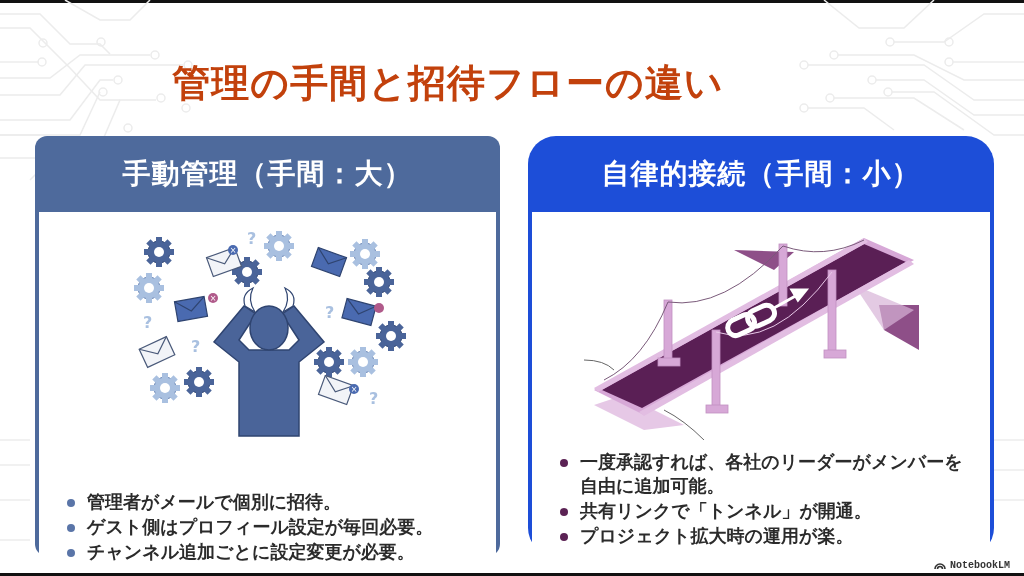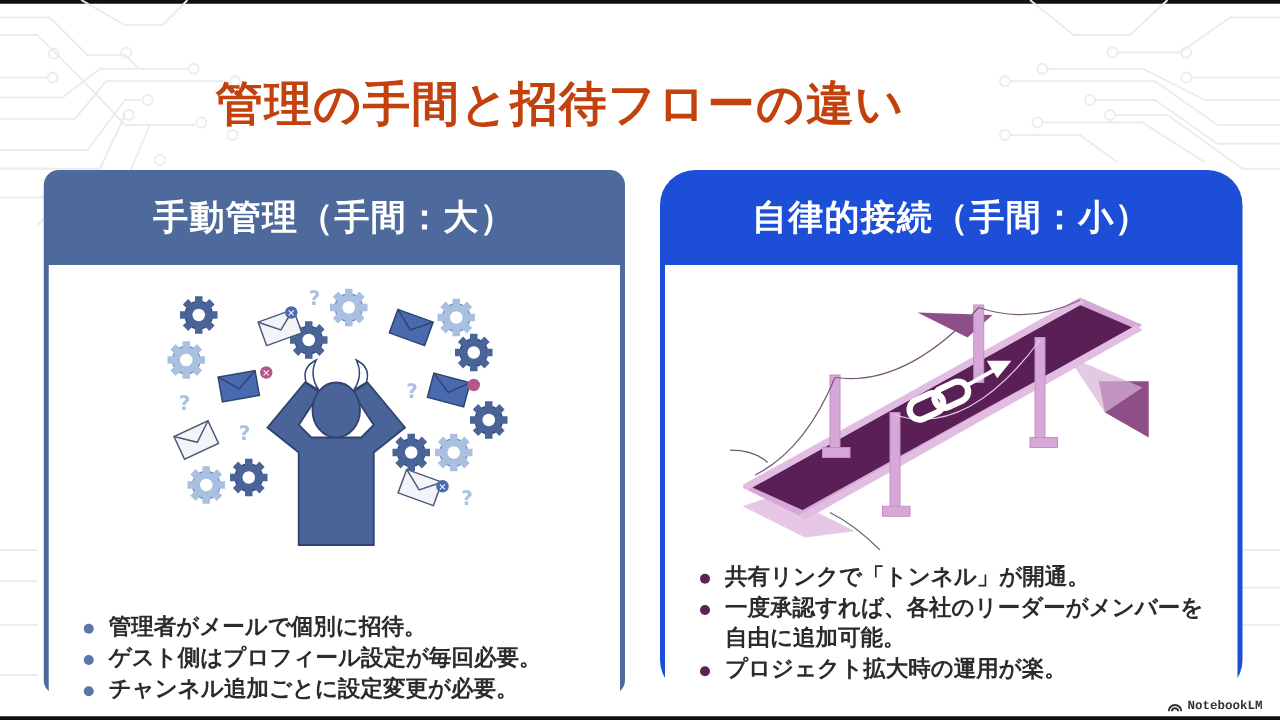--- a/index.html
+++ b/index.html
@@ -238,22 +238,22 @@
       <g transform="translate(168,90) rotate(-25)" fill="none" stroke="#ffffff" stroke-width="5">
         <rect x="-26" y="-8" width="28" height="16" rx="8"></rect>
         <rect x="-4" y="-8" width="28" height="16" rx="8"></rect>
       </g>
       <g stroke="#ffffff" stroke-width="3" fill="#ffffff">
         <line x1="190" y1="78" x2="215" y2="64"></line>
         <polygon points="222,60 208,60 214,70"></polygon>
       </g>
     </svg>
     <ul class="bullets">
+      <li><span class="dot"></span><span>一度承認すれば、各社のリーダーがメンバーを自由に追加可能。</span></li>
       <li><span class="dot"></span><span>共有リンクで「トンネル」が開通。</span></li>
-      <li><span class="dot"></span><span>一度承認すれば、各社のリーダーがメンバーを自由に追加可能。</span></li>
       <li><span class="dot"></span><span>プロジェクト拡大時の運用が楽。</span></li>
     </ul>
   </div>
 </div>
 
 <div class="watermark">
   <svg width="12" height="9" viewBox="0 0 12 9">
     <path d="M1 8 A5 5 0 0 1 11 8" stroke="#333" stroke-width="1.6" fill="none"></path>
     <path d="M3.5 8 A2.5 2.5 0 0 1 8.5 8" stroke="#333" stroke-width="1.6" fill="none"></path>
   </svg>

